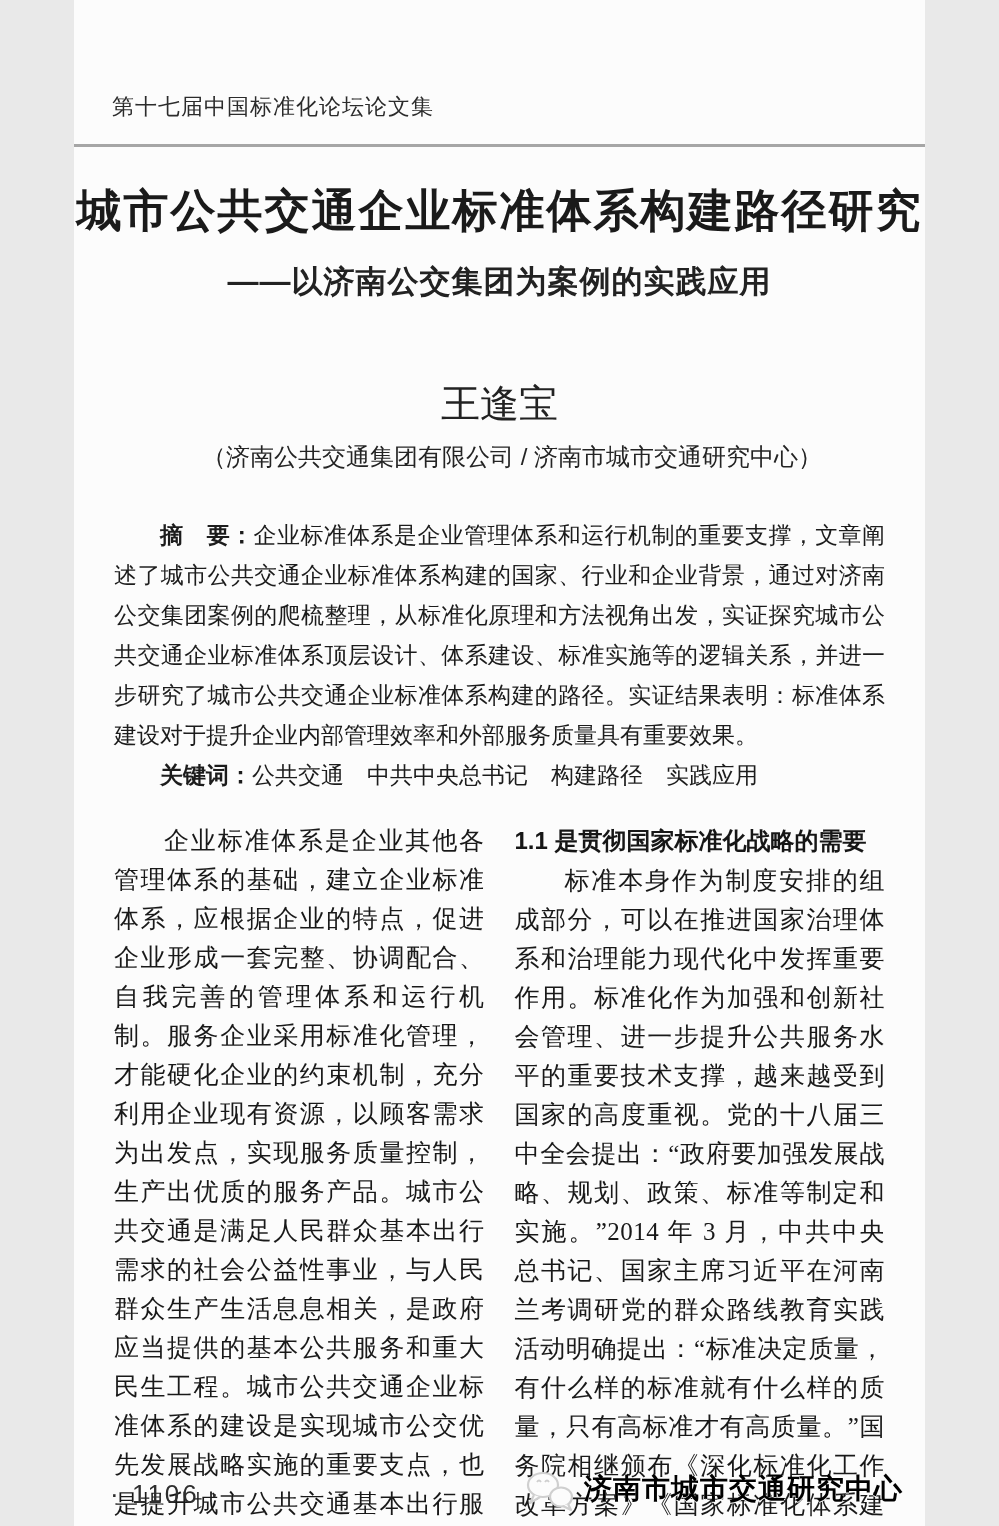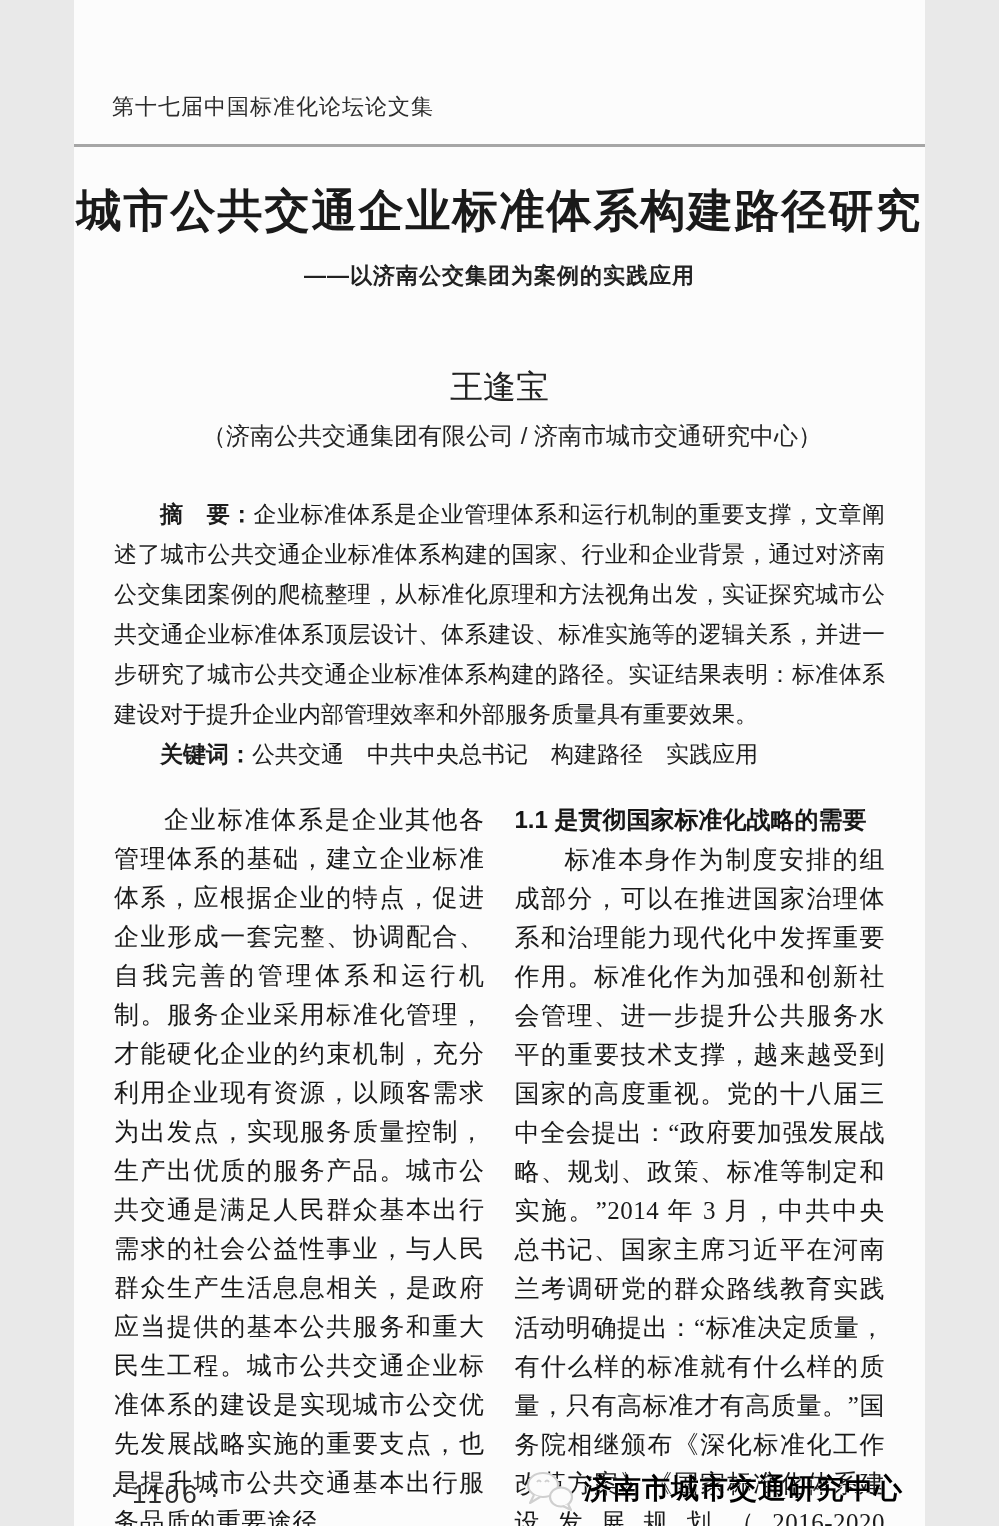--- a/index.html
+++ b/index.html
@@ -36,29 +36,29 @@
     font-weight: bold;
     font-size: 45px;
     letter-spacing: 2px;
     color: #1a1a1a;
   }
   .article-subtitle {
     margin-top: 20px;
     text-align: center;
     font-family: "Liberation Sans", sans-serif;
     font-weight: bold;
-    font-size: 22px;
+    font-size: 31px;
     letter-spacing: 1px;
     color: #222;
   }
   .article-author {
     margin-top: 74px;
     text-align: center;
     font-family: "Liberation Sans", sans-serif;
-    font-size: 33px;
+    font-size: 39px;
     color: #222;
   }
   .article-affiliation {
     margin-top: 10px;
     text-align: center;
     font-family: "Liberation Sans", sans-serif;
     font-size: 24px;
     color: #242424;
     padding-left: 25px;
   }

